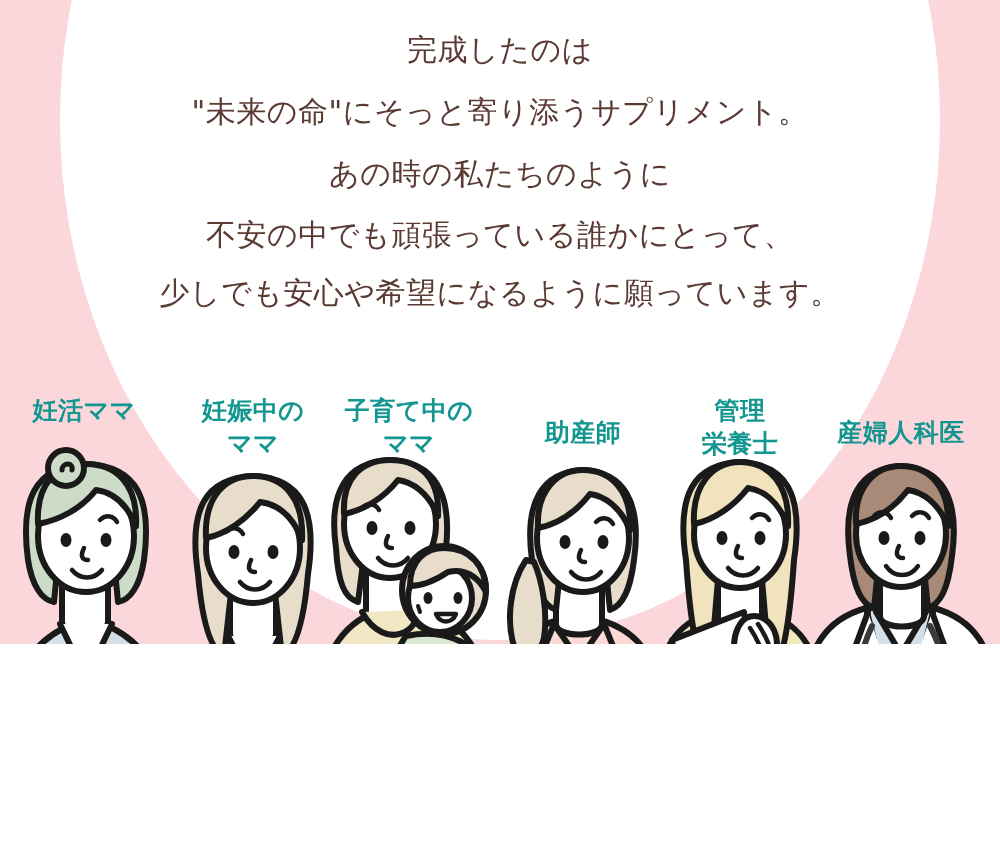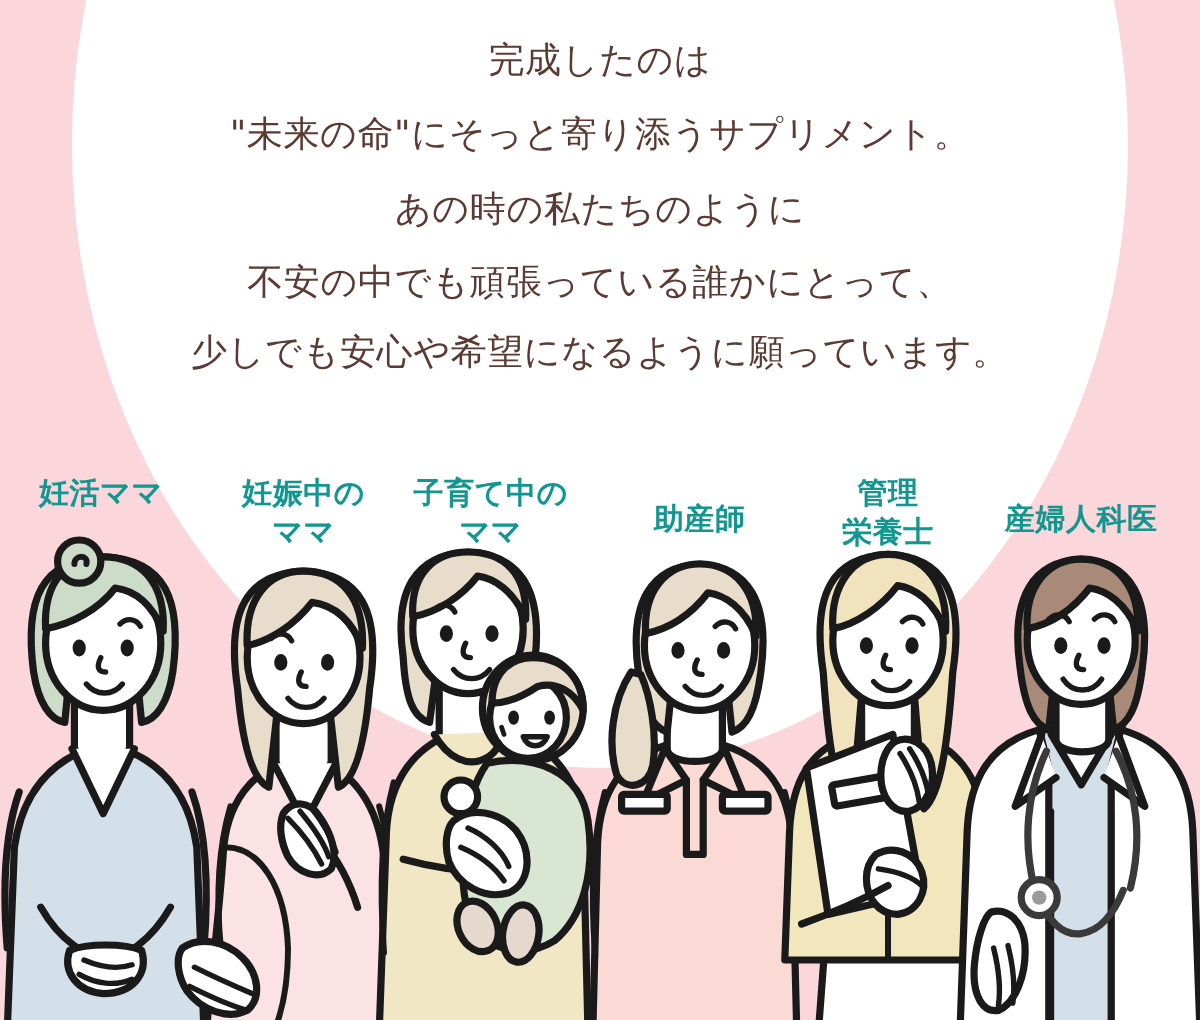--- a/index.html
+++ b/index.html
@@ -6,21 +6,21 @@
     margin: 0;
     padding: 0;
     background: #ffffff;
   }
   body {
     font-family: "DejaVu Sans", "Liberation Sans", sans-serif;
   }
   #stage {
     position: relative;
     width: 1000px;
-    height: 850px;
+    height: 644px;
     overflow: hidden;
     background: #fbd7dc;
   }
   #stage svg.layer {
     position: absolute;
     left: 0;
     top: 0;
     width: 1000px;
     height: 850px;
   }

